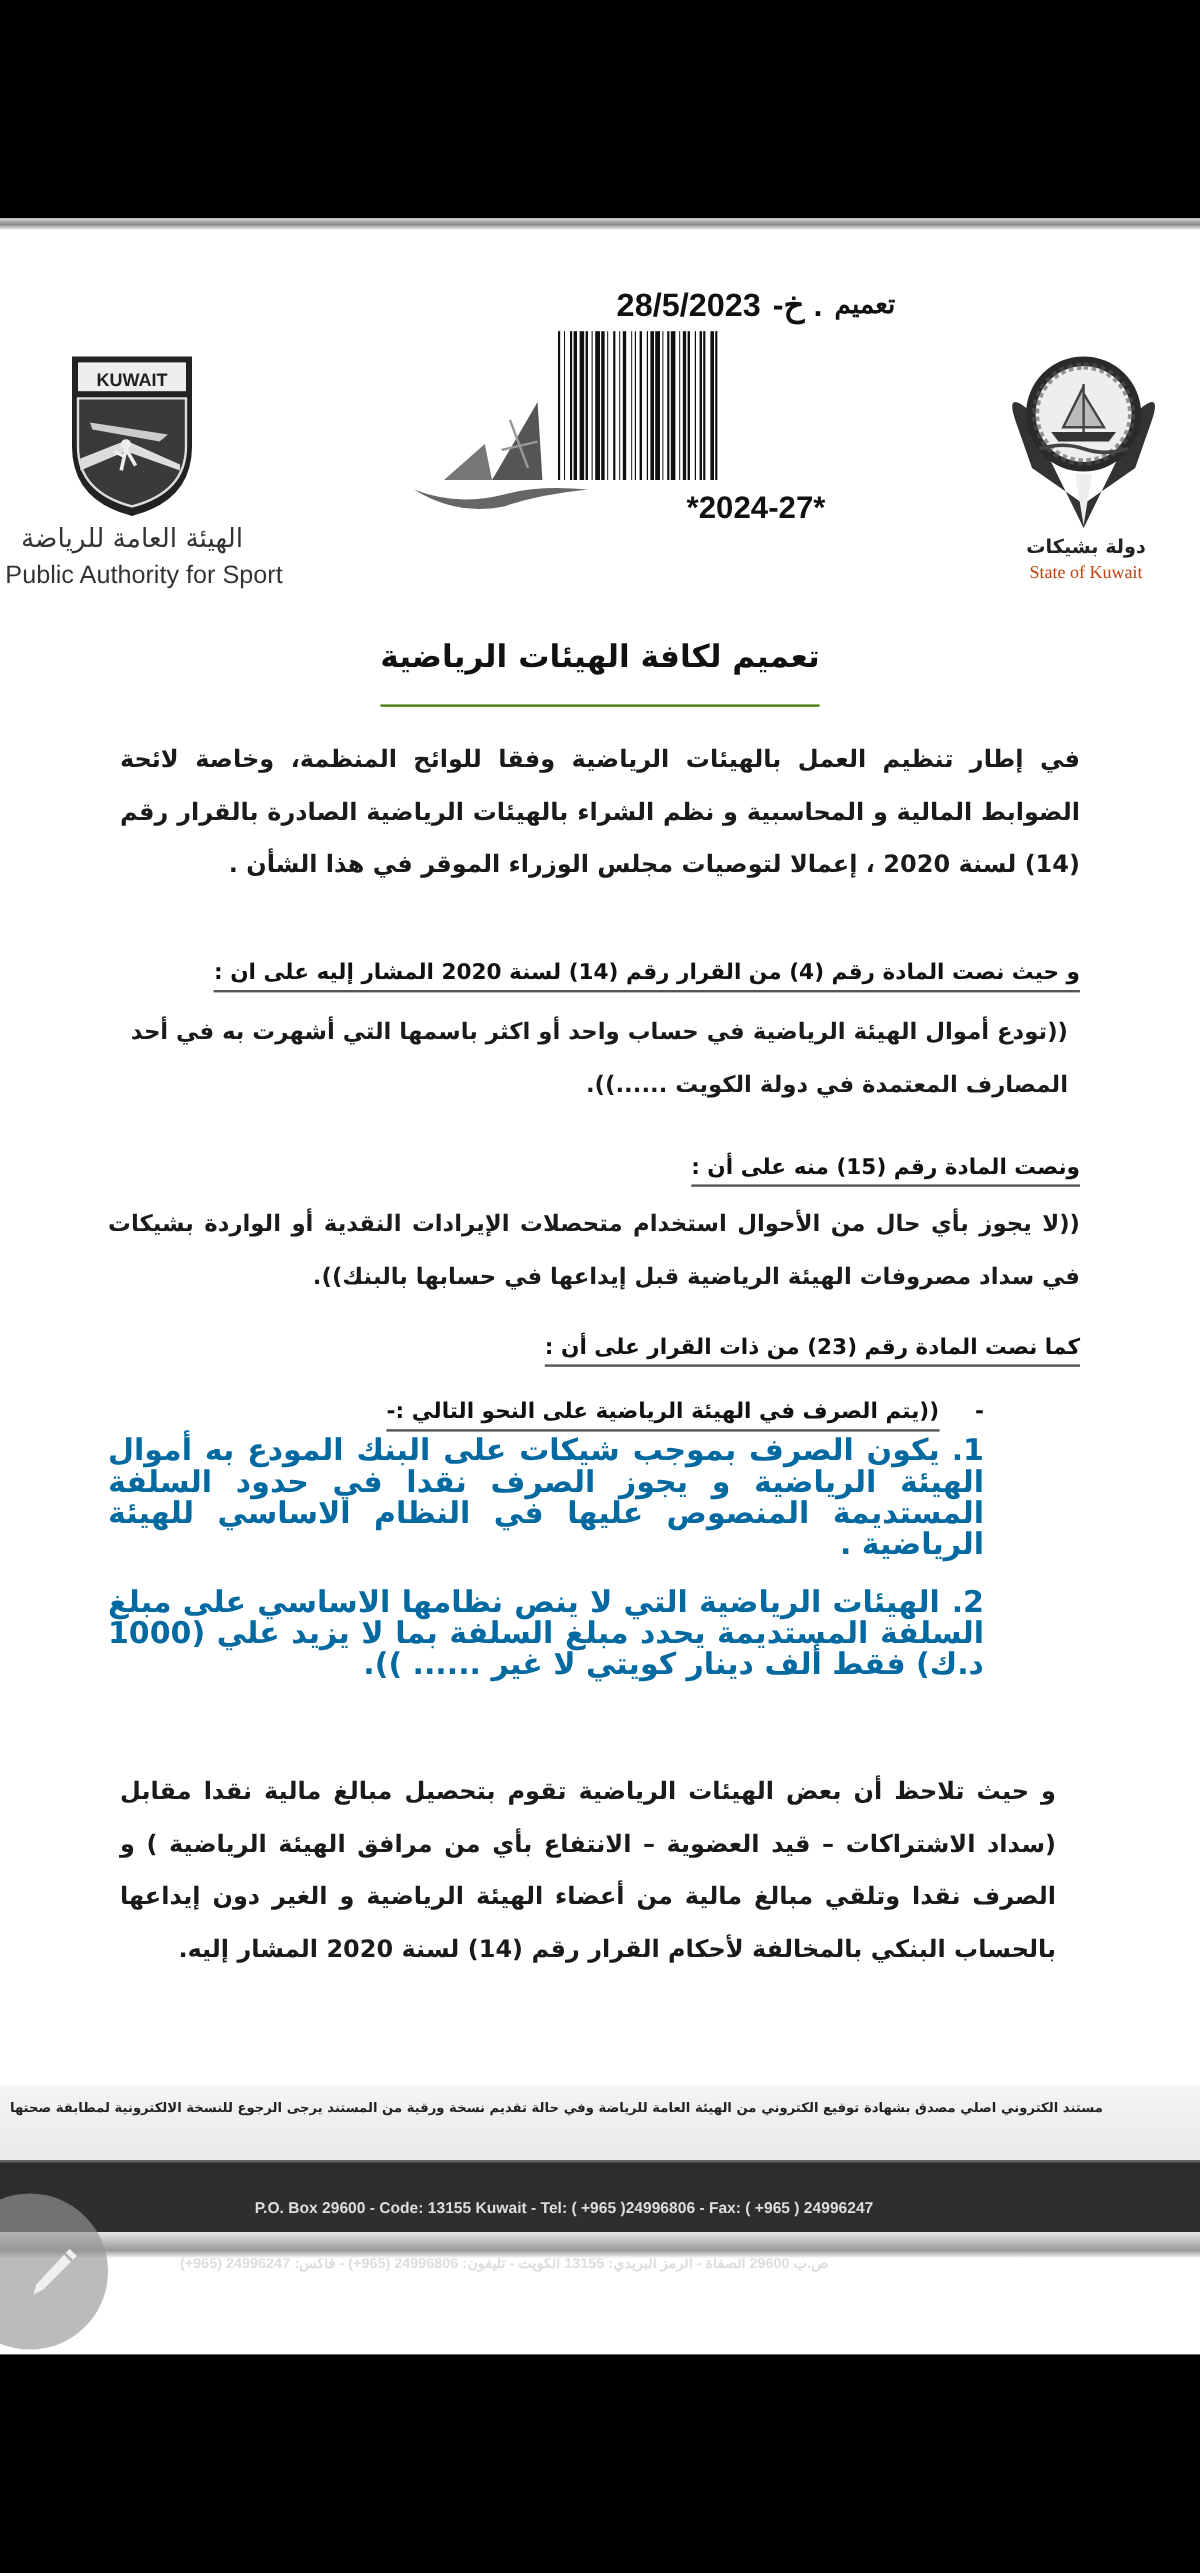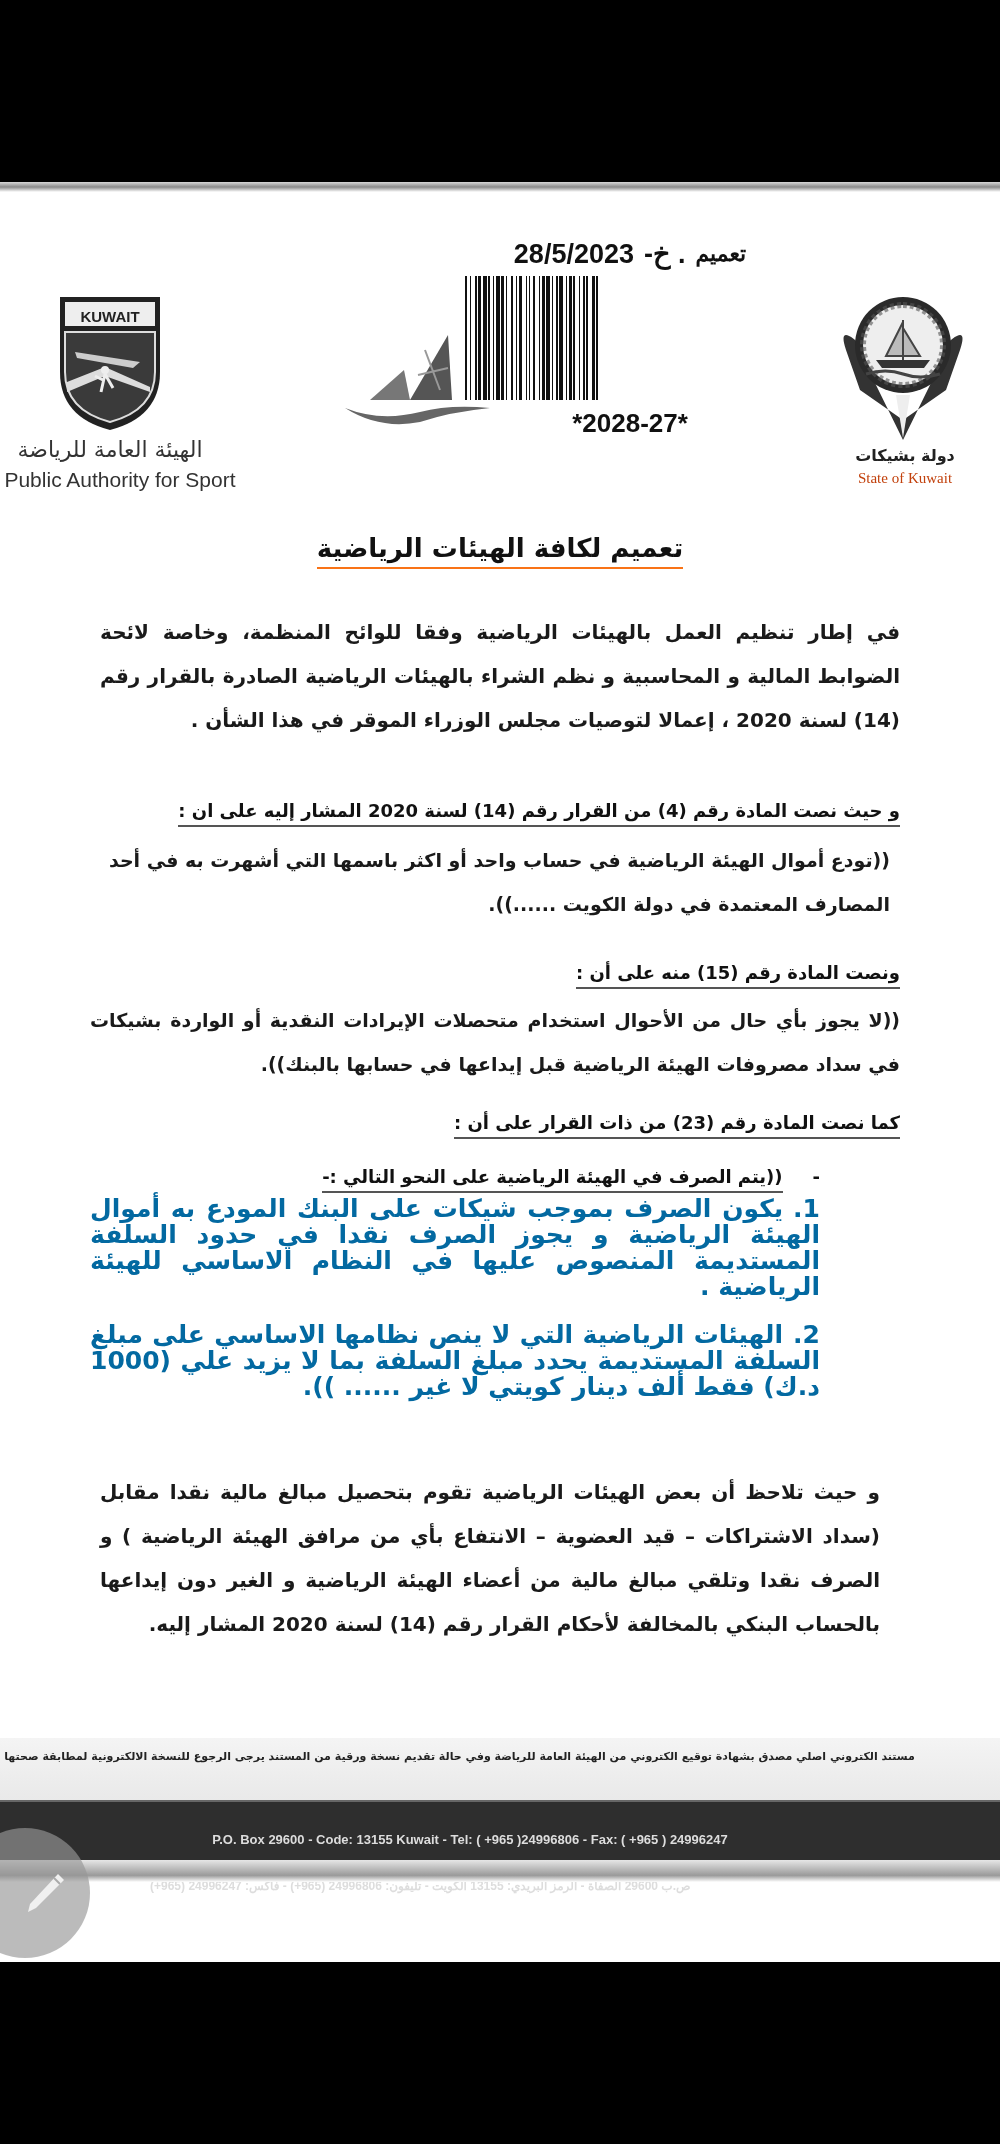--- a/index.html
+++ b/index.html
@@ -48,21 +48,21 @@
   }
   .kw-en {
     position: absolute; top: 470px; left: 830px; width: 150px; text-align: center;
     font-family: "Liberation Serif", serif; font-size: 15px; color: #c2410c;
   }
   
   .doc-title {
     position: absolute; top: 533px; left: 0; width: 1000px; text-align: center; direction: rtl;
     font-size: 26px; font-weight: bold; color: #111;
   }
-  .doc-title span { border-bottom: 2px solid #f97316; padding-bottom: 4px; }
+  .doc-title span { border-bottom: 2px solid #4d7c0f; padding-bottom: 24px; }
   
   .para {
     position: absolute; direction: rtl; text-align: justify; text-align-last: right;
     font-size: 20px; line-height: 44px; color: #1a1a1a; font-weight: bold;
   }
   .heading {
     position: absolute; direction: rtl; text-align: right;
     font-size: 18px; font-weight: bold; color: #111;
   }
   .heading span { border-bottom: 2px solid #555; padding-bottom: 4px; }
@@ -80,21 +80,21 @@
     font-size: 18px; font-weight: bold; color: #111;
   }
   .bullet-head .txt { border-bottom: 2px solid #555; padding-bottom: 4px; }
   .bullet-head .dash { margin-left: 30px; }
   
   .footer-note-band {
     position: absolute; left: 0; top: 1738px; width: 1000px; height: 62px;
     background: linear-gradient(#f4f4f4, #e9e9e9);
   }
   .footer-note {
-    position: absolute; left: 0; top: 1750px; width: 919px; text-align: center; direction: rtl;
+    position: absolute; left: 0; top: 1750px; width: 919px; direction: rtl;
     font-size: 11px; font-weight: bold; color: #222;
   }
   .footer-bar {
     position: absolute; left: 0; top: 1800px; width: 1000px; height: 58px; background: #2e2e2e;
     border-top: 2px solid #666;
   }
   .footer-ar {
     position: absolute; top: 1879px; left: 150px; width: 640px; text-align: left; direction: rtl;
     font-family: "Liberation Sans", sans-serif; font-size: 12px; font-weight: bold; color: #ddd; white-space: nowrap;
   }
@@ -179,21 +179,21 @@
     <span style="width: 3px; background: rgb(255, 255, 255);"></span>
     <span style="width: 2px; background: rgb(17, 17, 17);"></span>
     <span style="width: 1px; background: rgb(255, 255, 255);"></span>
     <span style="width: 2px; background: rgb(17, 17, 17);"></span>
     <span style="width: 4px; background: rgb(255, 255, 255);"></span>
     <span style="width: 3px; background: rgb(17, 17, 17);"></span>
     <span style="width: 1px; background: rgb(255, 255, 255);"></span>
     <span style="width: 2px; background: rgb(17, 17, 17);"></span>
     <span style="width: 1px; background: rgb(255, 255, 255);"></span>
   </div>
-<div class="barcode-text">*2028-27*</div>
+<div class="barcode-text">*2024-27*</div>
 
 <svg class="dhow" viewBox="0 0 150 100">
   <polygon points="108,5 112,70 70,70" fill="#555"></polygon>
   <polygon points="64,40 70,70 30,70" fill="#777"></polygon>
   <path d="M85,20 L100,60 M78,45 L108,38" stroke="#999" stroke-width="2"></path>
   <path d="M5,78 Q40,92 80,82 Q110,74 150,78 Q110,82 80,92 Q40,100 5,78 Z" fill="#666"></path>
 </svg>
 
 <svg class="pas-logo" viewBox="0 0 110 140">
   <path d="M5,5 H105 V80 Q105,125 55,138 Q5,125 5,80 Z" fill="#222"></path>

